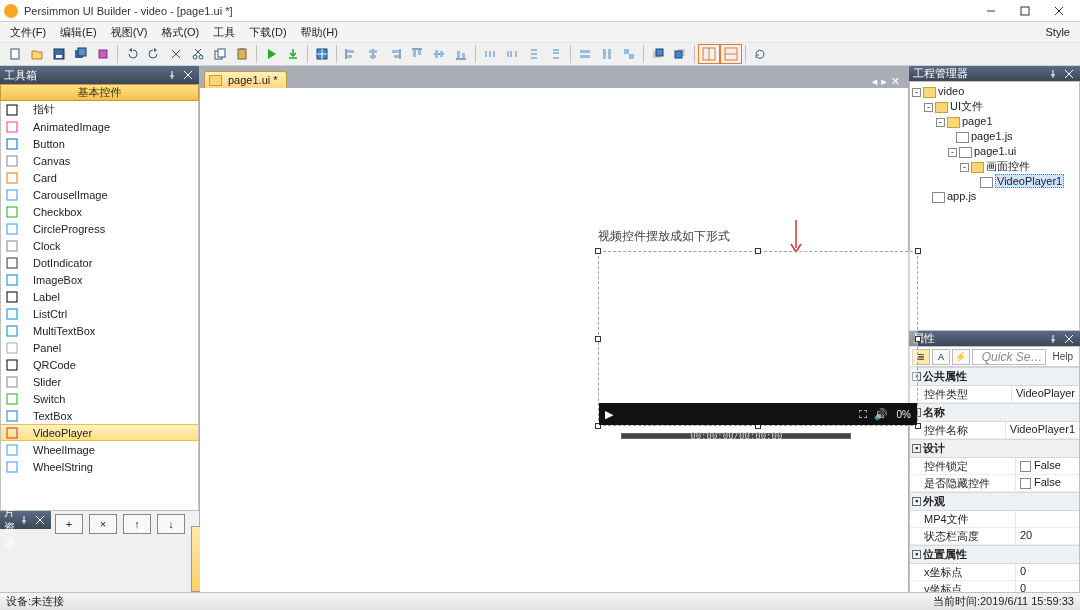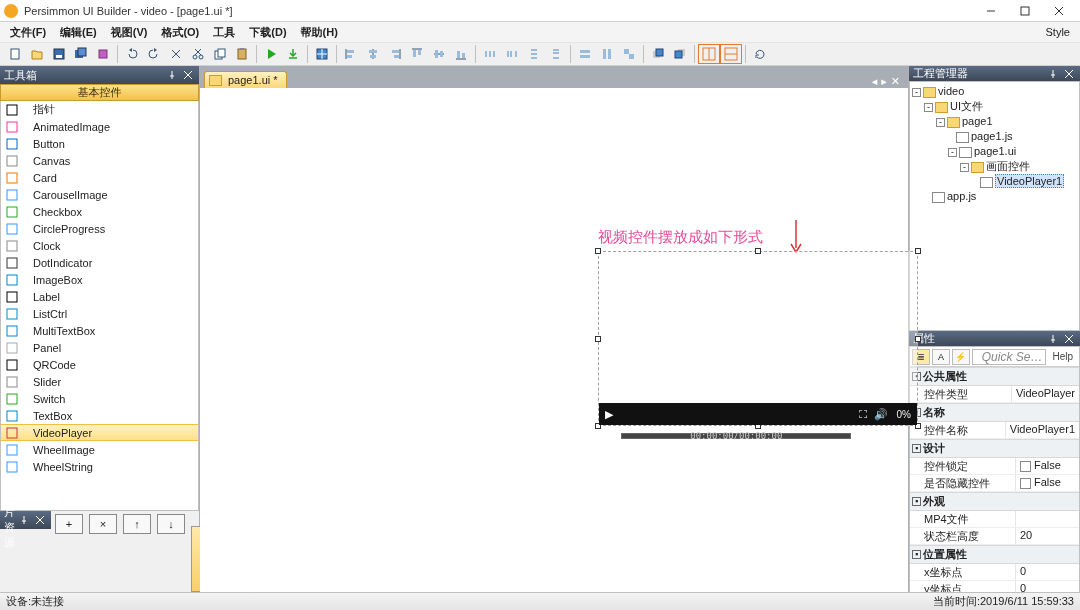--- a/index.html
+++ b/index.html
@@ -6,21 +6,21 @@
 body{width:1080px;height:610px;background:#f0f0f0;overflow:hidden;position:relative;}
 
 .titlebar{height:22px;background:#fff;border-bottom:1px solid #d0d0d0;display:flex;align-items:center;padding:0 4px;}
 .titlebar .icon{width:14px;height:14px;background:#f5a623;border-radius:50%;margin-right:6px;}
 .titlebar .title{flex:1;color:#333;}
 .winbtns{display:flex;gap:0;}
 .winbtn{width:34px;height:22px;display:flex;align-items:center;justify-content:center;}
 .winbtn svg{width:10px;height:10px;}
 
 .menubar{height:20px;background:#f4f4f4;display:flex;align-items:center;padding:0 4px;gap:2px;}
-.menuitem{padding:1px 6px;font-weight:bold;}
+.menuitem{padding:1px 6px;}
 .menubar .style{margin-left:auto;padding-right:6px;}
 
 .toolbar{height:24px;background:#f0f0f0;border-top:1px solid #e5e5e5;border-bottom:1px solid #d0d0d0;display:flex;align-items:center;padding:0 4px;gap:0;}
 .tbtn{width:22px;height:20px;display:flex;align-items:center;justify-content:center;border:1px solid transparent;}
 .tsep{width:1px;height:18px;background:#c0c0c0;margin:0 3px;}
 .tbtn svg{width:14px;height:14px;}
 
 .main{position:absolute;top:66px;left:0;right:0;bottom:18px;display:flex;}
 .left{width:200px;display:flex;flex-direction:column;border-right:1px solid #b0b0b0;}
 .right{width:172px;display:flex;flex-direction:column;border-left:1px solid #b0b0b0;}
@@ -65,21 +65,21 @@
 .prow .k{width:106px;padding:1px 2px 1px 14px;border-right:1px solid #e5e5e5;}
 .prow .v{flex:1;padding:1px 4px;}
 .prow.sel .k{background:#b8d4f0;}
 .chkbox{display:inline-block;width:11px;height:11px;border:1px solid #888;background:#fff;margin-right:3px;vertical-align:middle;}
 
 .tabstrip{height:22px;display:flex;align-items:flex-end;padding:2px 4px 0 4px;}
 .tab{background:linear-gradient(#fff1c0,#fcd77a);border:1px solid #c99a2e;border-bottom:none;padding:2px 8px 2px 4px;display:flex;align-items:center;gap:4px;font-size:11px;border-radius:3px 3px 0 0;}
 .tabctrls{margin-left:auto;display:flex;gap:4px;color:#fff;padding-right:4px;}
 .tabctrls span{color:#fff;font-size:11px;}
 .canvas{flex:1;background:#fff;position:relative;margin:0;}
-.anno{position:absolute;left:398px;top:140px;color:#ec4899;font-size:15px;}
+.anno{position:absolute;left:398px;top:140px;color:#404040;font-size:12px;}
 .anno-arrow{position:absolute;left:586px;top:132px;}
 .widget{position:absolute;left:398px;top:163px;width:320px;height:175px;border:1px dashed #a0a0a0;background:rgba(255,255,255,0.4);}
 .handle{position:absolute;width:6px;height:6px;border:1px solid #333;background:#fff;}
 .vp-bar{position:absolute;left:0;right:0;bottom:0;height:22px;background:#111;display:flex;align-items:center;color:#fff;padding:0 6px;gap:8px;}
 .vp-track{flex:1;height:6px;background:#444;border:1px solid #666;position:relative;display:flex;align-items:center;justify-content:center;margin-top:44px;}
 .vp-time{font-size:9px;color:#ccc;font-family:monospace;}
 .vp-bar .pct{font-size:10px;color:#eee;}
 
 .status{position:absolute;left:0;right:0;bottom:0;height:18px;background:linear-gradient(#f4f4f4,#e4e4e4);border-top:1px solid #c0c0c0;display:flex;align-items:center;padding:0 6px;font-size:11px;}
 .status .r{margin-left:auto;}

